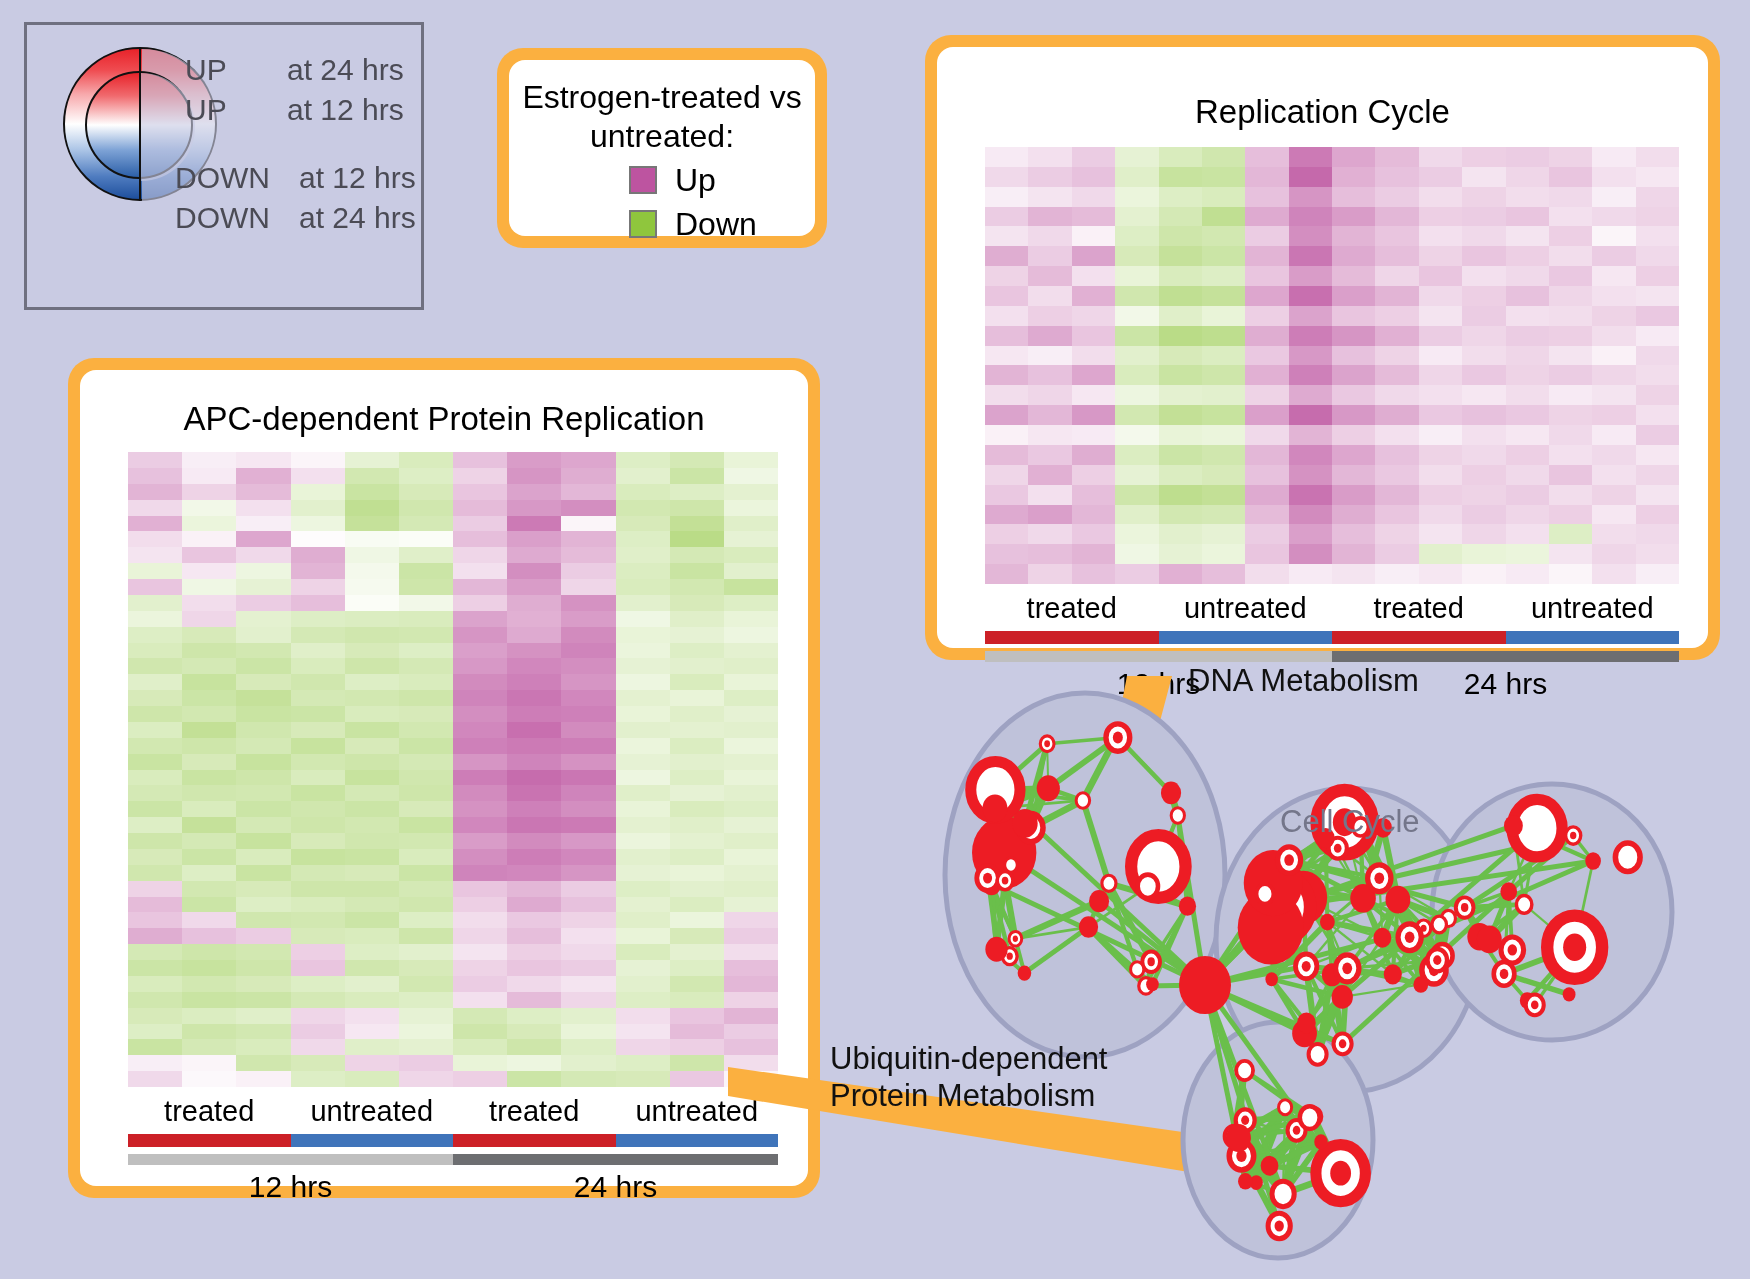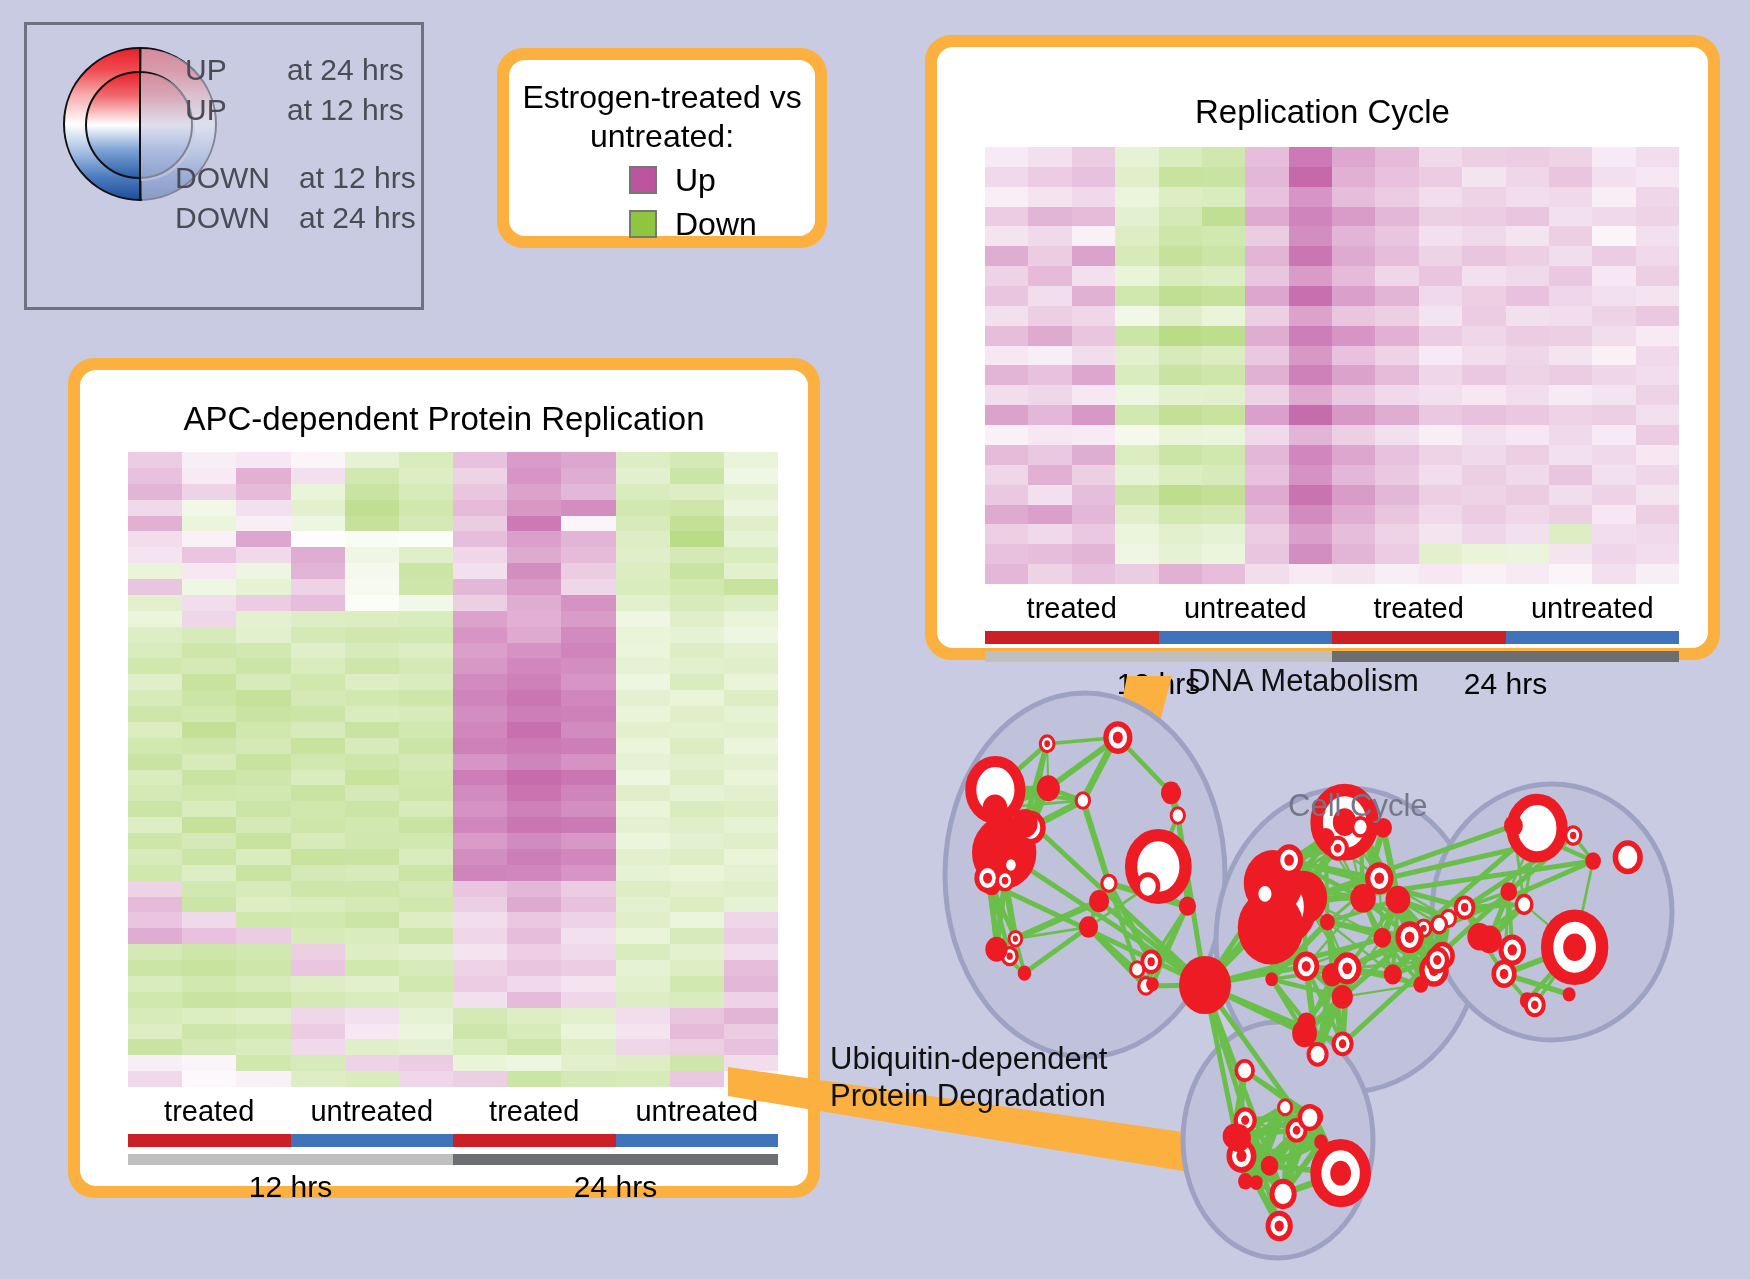--- a/index.html
+++ b/index.html
@@ -1518,18 +1518,18 @@
           <ellipse cx="361.4626349506503" cy="515.9174661656267" rx="12.233483934774995" ry="14.068506524991243" fill="#ffffff" stroke="#ed1c24" stroke-width="5.505067770648748"></ellipse>
           <ellipse cx="361.4626349506503" cy="515.9174661656267" rx="5.138063252605497" ry="6.116741967387497" fill="#ed1c24"></ellipse>
           <ellipse cx="358.47527910202183" cy="498.0476932396026" rx="12.473534782417119" ry="13.970358956307175" fill="#ed1c24"></ellipse>
           <ellipse cx="429.7125334403015" cy="477.6031577068801" rx="9.87918883562088" ry="11.361067160964012" fill="#ffffff" stroke="#ed1c24" stroke-width="4.445634976029396"></ellipse>
           <ellipse cx="429.7125334403015" cy="477.6031577068801" rx="4.14925931096077" ry="4.93959441781044" fill="#ffffff"></ellipse>
           <ellipse cx="325" cy="345" rx="26" ry="29.120000000000005" fill="#ed1c24"></ellipse>
         </g>
     </svg>
 
     <div class="net-label" style="left:308px;top:23px;color:#111;">DNA Metabolism</div>
-    <div class="net-label" style="left:400px;top:148px;color:#74768a;margin-left:8px;">Cell Cycle</div>
+    <div class="net-label" style="left:400px;top:164px;color:#74768a;">Cell Cycle</div>
     <div class="net-label" style="left:-50px;top:400px;color:#111;line-height:1.2;">Ubiquitin-dependent
-Protein Degradation</div>
+Protein Metabolism</div>
   </div>
 
 </div>
 
 </body></html>

